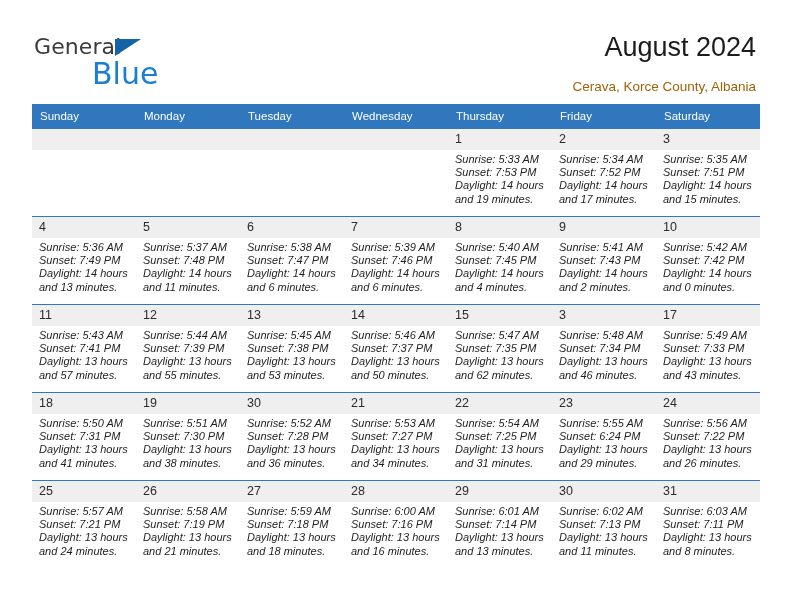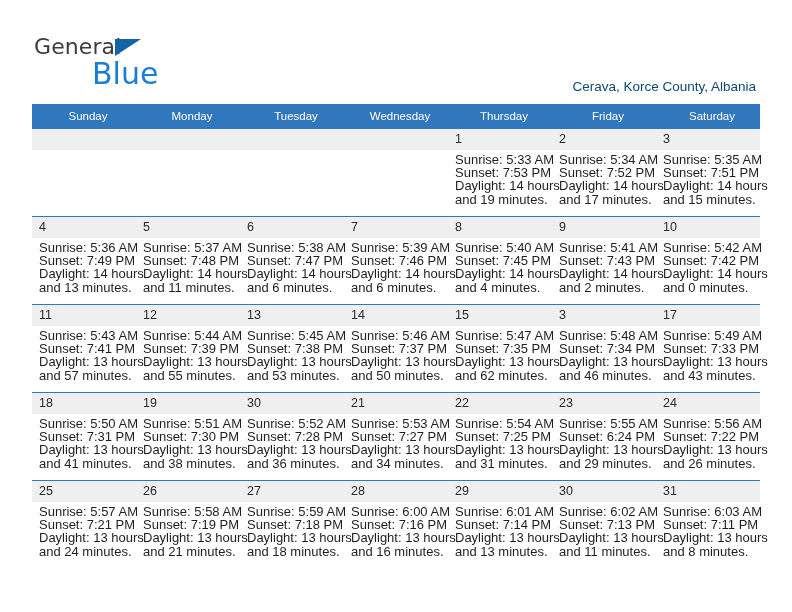--- a/index.html
+++ b/index.html
@@ -72,40 +72,40 @@
     color: #1c1c1c;
     font-weight: 400;
     font-family: "Liberation Sans", sans-serif;
     white-space: nowrap;
   }
   .subtitle {
     position: absolute;
     right: 36px;
     top: 79px;
     font-size: 13.5px;
-    color: #0c4a6e;
+    color: #a16207;
     font-weight: 400;
     white-space: nowrap;
   }
 
   
   .calendar {
     position: absolute;
     left: 32px;
     top: 104px;
     width: 728px;
     border-collapse: collapse;
     table-layout: fixed;
   }
   .calendar th {
     background: #3077bd;
     color: #ffffff;
     font-size: 11.5px;
     font-weight: 400;
-    text-align: center;
+    text-align: left;
     padding: 5px 0 6px 8px;
     height: 13px;
     border: none;
     margin-left: 20px;
   }
   .calendar td {
     vertical-align: top;
     padding: 0;
     border: none;
     border-top: 1px solid #3077bd;
@@ -122,39 +122,41 @@
     color: #2b2b2b;
     padding: 3px 0 4px 7px;
     line-height: 14px;
     min-height: 14px;
   }
   .daynum.empty {
     color: transparent;
   }
   .details {
     padding: 3px 6px 0 7px;
-    font-size: 13px;
+    font-size: 11px;
     line-height: 13.2px;
     color: #1f1f1f;
+    font-style: italic;
   }
   .details div {
     white-space: nowrap;
   }
 </style>
 </head>
 <body>
 
 <div class="page">
 
   <div class="header">
     <div class="logo">
       <span class="logo-general">General</span>
       <span class="logo-triangle"></span>
       <span class="logo-blue">Blue</span>
     </div>
+    <div class="title">August 2024</div>
     <div class="subtitle">Cerava, Korce County, Albania</div>
   </div>
 
   <table class="calendar">
     <thead>
       <tr>
         <th>Sunday</th>
         <th>Monday</th>
         <th>Tuesday</th>
         <th>Wednesday</th>

